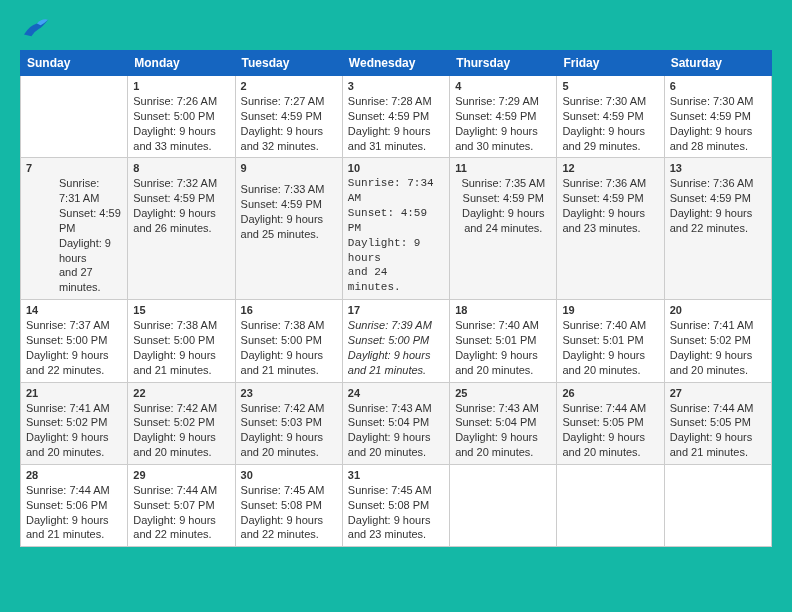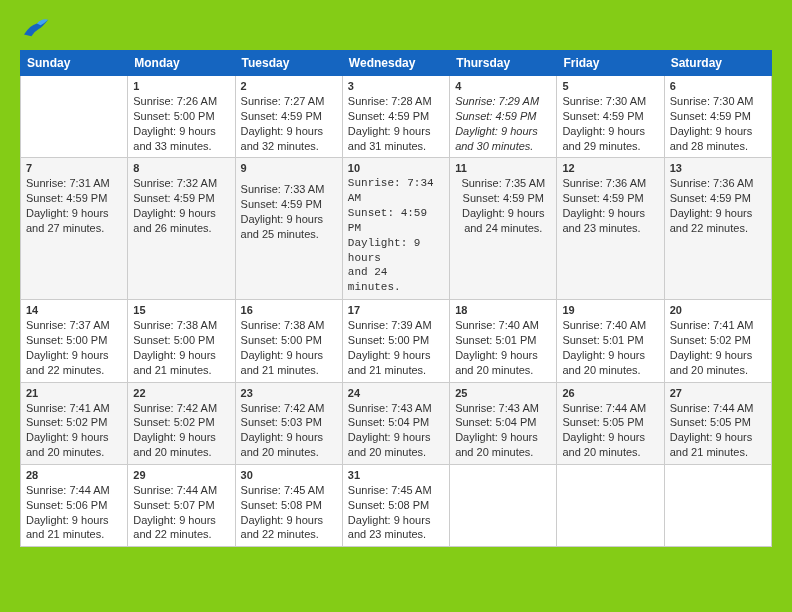--- a/index.html
+++ b/index.html
@@ -6,21 +6,21 @@
     body {
       font-family: Arial, sans-serif;
       background: #fff;
       width: 792px;
       height: 612px;
       overflow: hidden;
     }
     .page {
       width: 792px;
       height: 612px;
-      background: #84cc16;
+      background: #14b8a6;
       padding: 16px 20px 10px 20px;
     }
     .header {
       display: flex;
       align-items: flex-start;
       justify-content: space-between;
       margin-bottom: 10px;
     }
     .logo {
       display: flex;
@@ -148,21 +148,21 @@
           </td>
           <td>
             <span class="day-num">3</span>
             <div class="day-info" style="white-space: pre-line;">Sunrise: 7:28 AM
 Sunset: 4:59 PM
 Daylight: 9 hours
 and 31 minutes.</div>
           </td>
           <td>
             <span class="day-num">4</span>
-            <div class="day-info" style="white-space: pre-line; font-style: italic;">Sunrise: 7:29 AM
+            <div class="day-info" style="white-space: pre-line;">Sunrise: 7:29 AM
 Sunset: 4:59 PM
 Daylight: 9 hours
 and 30 minutes.</div>
           </td>
           <td>
             <span class="day-num">5</span>
             <div class="day-info" style="white-space: pre-line;">Sunrise: 7:30 AM
 Sunset: 4:59 PM
 Daylight: 9 hours
 and 29 minutes.</div>
@@ -171,21 +171,21 @@
             <span class="day-num">6</span>
             <div class="day-info" style="white-space: pre-line;">Sunrise: 7:30 AM
 Sunset: 4:59 PM
 Daylight: 9 hours
 and 28 minutes.</div>
           </td>
         </tr>
         <tr>
           <td>
             <span class="day-num">7</span>
-            <div class="day-info" style="white-space: pre-line;">Sunrise: 7:31 AM
+            <div class="day-info" style="white-space: pre-line; margin-left: 33px;">Sunrise: 7:31 AM
 Sunset: 4:59 PM
 Daylight: 9 hours
 and 27 minutes.</div>
           </td>
           <td>
             <span class="day-num">8</span>
             <div class="day-info" style="white-space: pre-line;">Sunrise: 7:32 AM
 Sunset: 4:59 PM
 Daylight: 9 hours
 and 26 minutes.</div>
@@ -243,21 +243,21 @@
           </td>
           <td>
             <span class="day-num">16</span>
             <div class="day-info" style="white-space: pre-line;">Sunrise: 7:38 AM
 Sunset: 5:00 PM
 Daylight: 9 hours
 and 21 minutes.</div>
           </td>
           <td>
             <span class="day-num">17</span>
-            <div class="day-info" style="white-space: pre-line;">Sunrise: 7:39 AM
+            <div class="day-info" style="white-space: pre-line; font-style: italic;">Sunrise: 7:39 AM
 Sunset: 5:00 PM
 Daylight: 9 hours
 and 21 minutes.</div>
           </td>
           <td>
             <span class="day-num">18</span>
             <div class="day-info" style="white-space: pre-line;">Sunrise: 7:40 AM
 Sunset: 5:01 PM
 Daylight: 9 hours
 and 20 minutes.</div>

